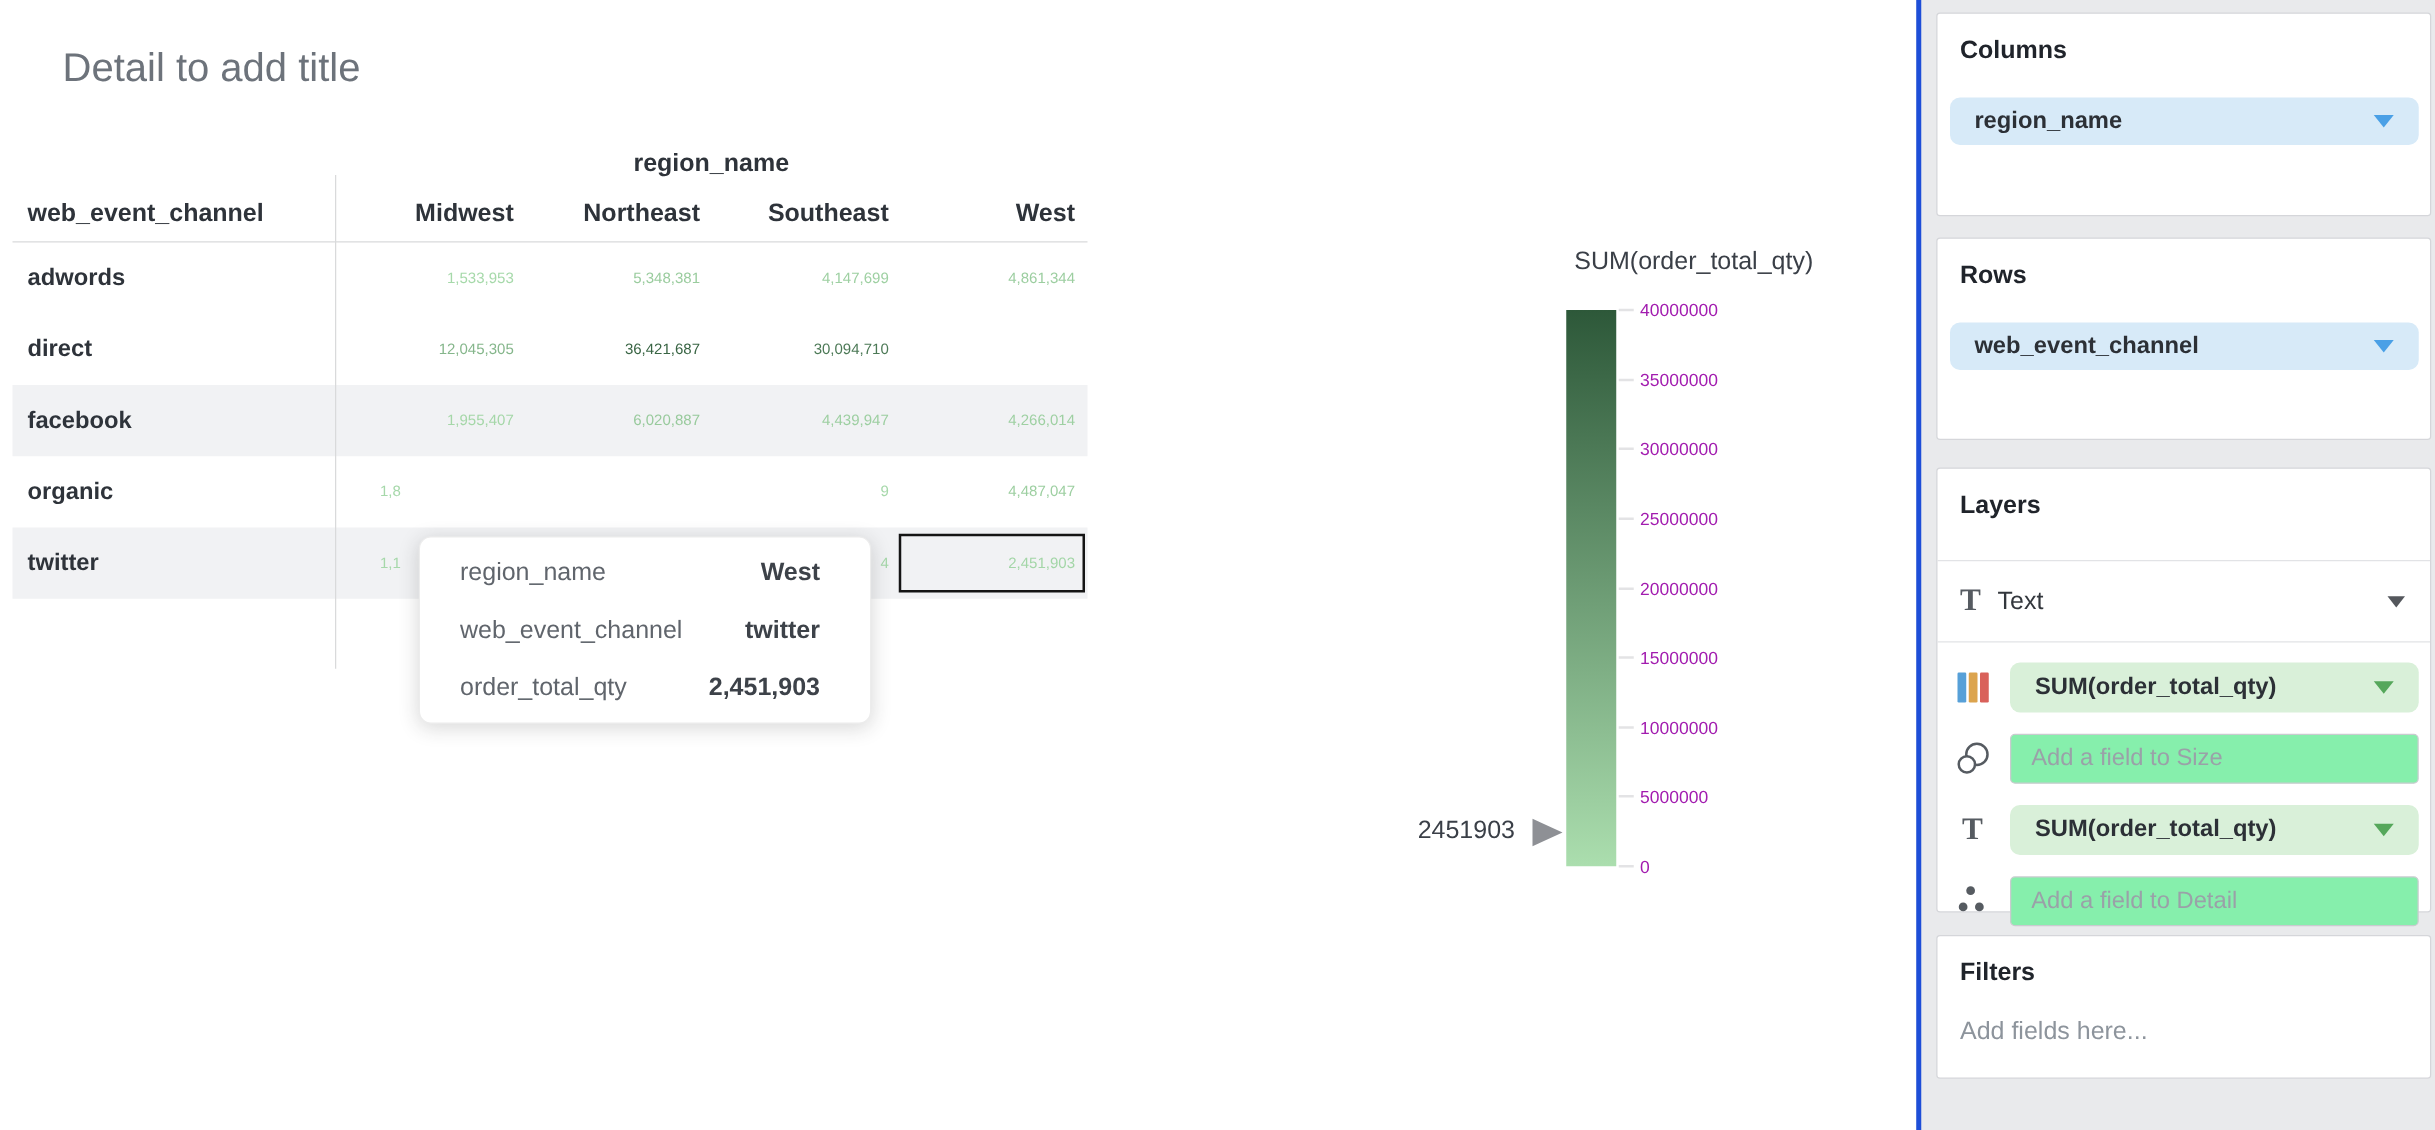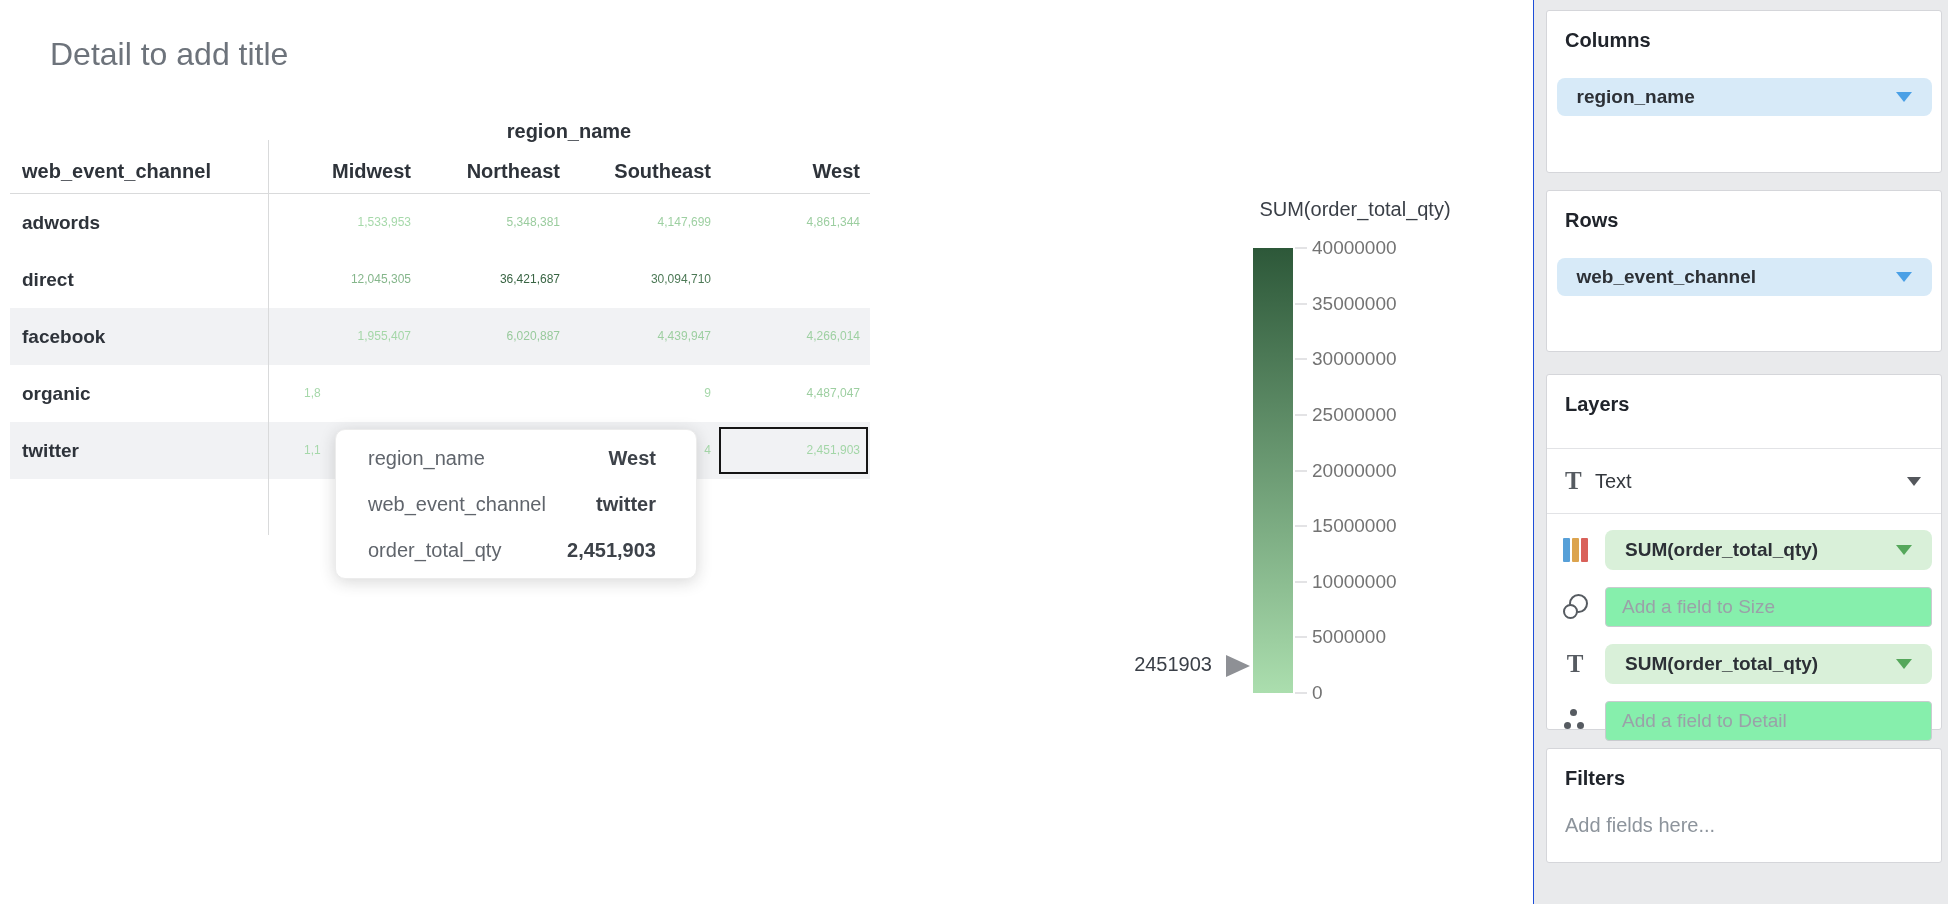--- a/index.html
+++ b/index.html
@@ -36,27 +36,27 @@
   }
   .tt-row{display:flex;justify-content:space-between;align-items:center;height:46px;font-size:20px;}
   .tt-label{color:#60656c;}
   .tt-value{color:#3d4249;font-weight:700;}
 
   
   .legend-title{position:absolute;left:1155px;top:198px;width:400px;text-align:center;font-size:20px;color:#3a3f47;}
   .legend-bar{position:absolute;left:1253px;top:248px;width:40px;height:445px;}
   .tick{position:absolute;left:1295px;height:20px;display:flex;align-items:center;}
   .tick .dash{width:12px;height:2px;background:#e3e3e5;margin-right:5px;}
-  .tick .tlabel{font-size:19px;color:#737373;}
+  .tick .tlabel{font-size:14px;color:#a21caf;}
   .marker-label{position:absolute;left:1090px;width:122px;text-align:right;font-size:20px;color:#3a3f47;}
   .marker-arrow{position:absolute;left:1226px;width:0;height:0;
     border-top:11px solid transparent;border-bottom:11px solid transparent;border-left:24px solid #8e9095;}
 
   
-  .sidebar{position:absolute;left:1533px;top:0;width:415px;height:904px;background:#e9eaec;border-left:1px solid #1d4ed8;box-sizing:border-box;}
+  .sidebar{position:absolute;left:1533px;top:0;width:415px;height:904px;background:#e9eaec;border-left:4px solid #1d4ed8;box-sizing:border-box;}
   .card{position:absolute;left:12px;width:396px;background:#fff;border:1px solid #d5d6da;border-radius:3px;box-sizing:border-box;}
   #card-columns{top:10px;height:163px;}
   #card-rows{top:190px;height:162px;}
   #card-layers{top:374px;height:356px;}
   #card-filters{top:748px;height:115px;}
   .card-heading{font-size:20px;font-weight:700;color:#20242b;margin:18px 0 0 18px;line-height:23px;}
   .pill{margin:26px auto 0;width:375px;height:38px;border-radius:8px;display:flex;align-items:center;justify-content:space-between;
     padding:0 20px;box-sizing:border-box;font-size:19px;font-weight:700;color:#2c3036;}
   .pill.blue{background:#d7eaf8;}
   .pill.green{background:#d9f0d9;}

